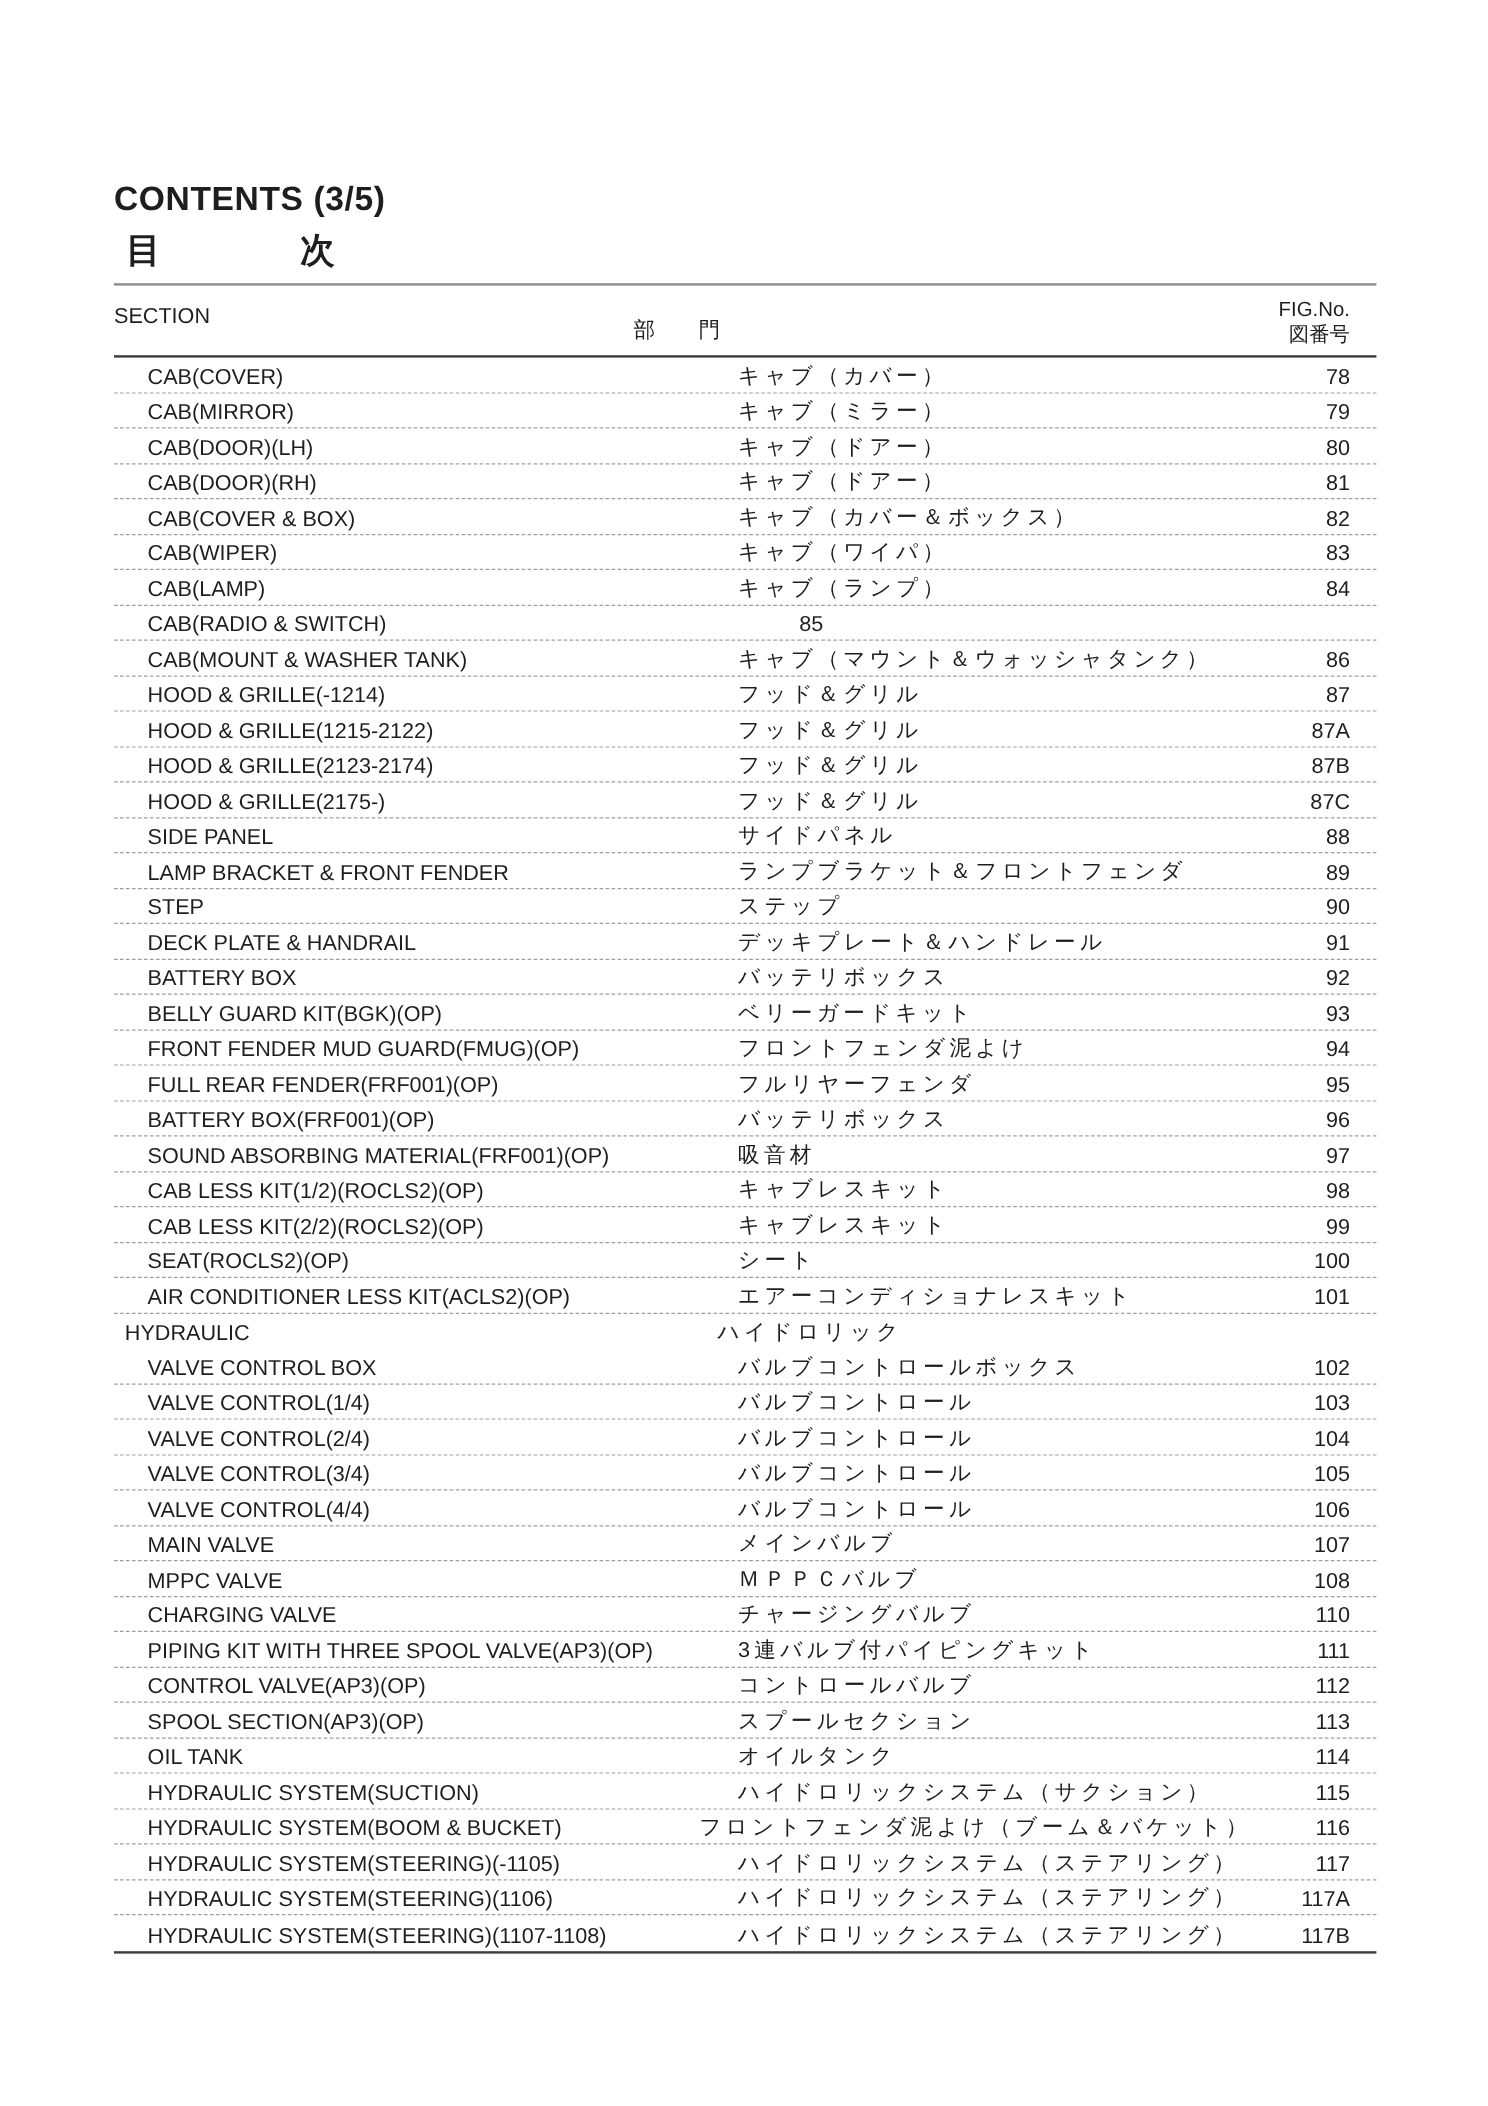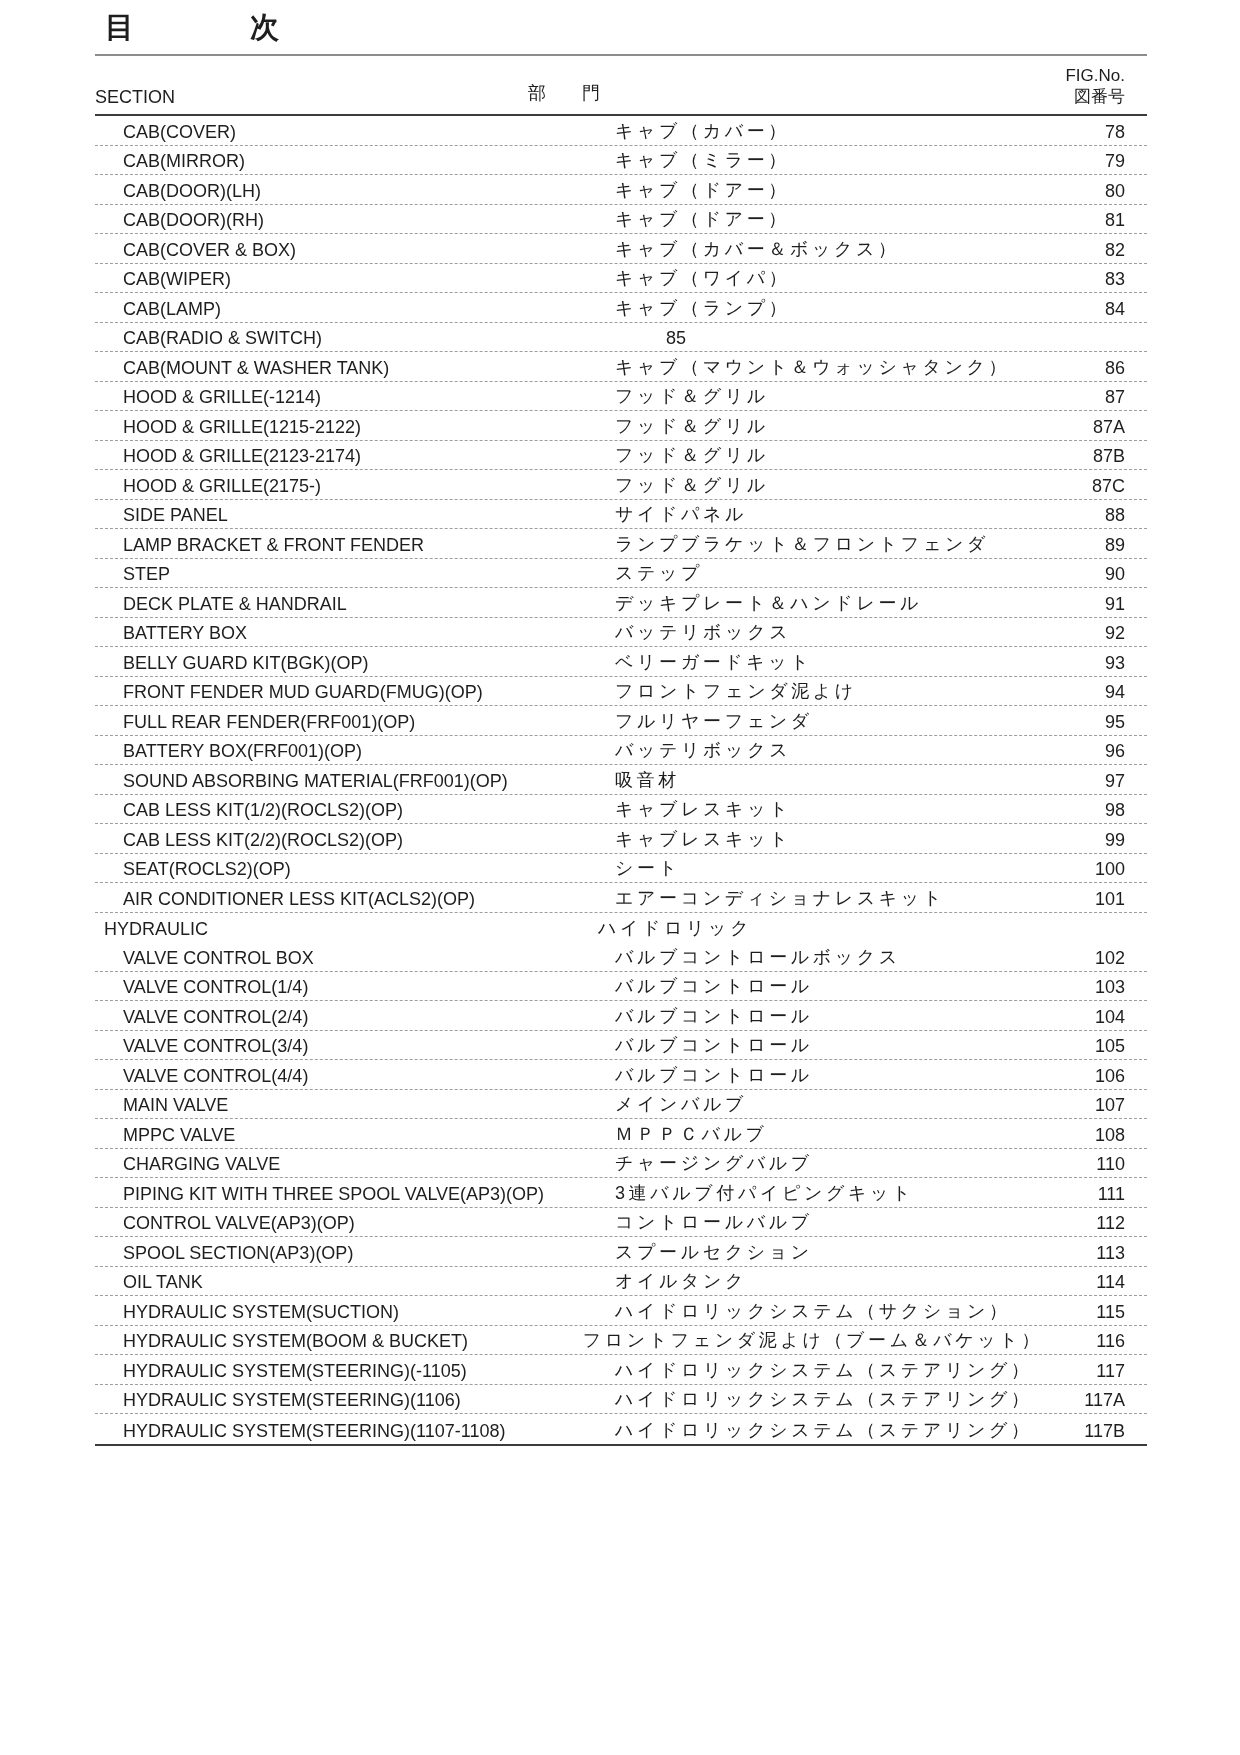--- a/index.html
+++ b/index.html
@@ -23,21 +23,21 @@
   }
   .title-ja {
     margin: 10px;
     font-size: 29px; font-weight: bold;
     line-height: 34px; white-space: pre;
   }
   .rule { height: 0; border-top: 2px solid #3c3c3c; }
   .rule-top { border-top-color: #8d8d8d; margin-top: 5px; }
   .col-header { position: relative; height: 58px; }
   .col-header .section-label {
-    position: absolute; left: 0; top: 31px;
+    position: absolute; left: 0; top: 15px;
     font-size: 18px;
   }
   .col-header .bumon-label {
     position: absolute; left: 433px; top: 13px;
     font-size: 18px; white-space: pre; margin-top: 12px;
   }
   .col-header .fig-block {
     position: absolute; right: 22px; top: 9px;
     text-align: right; font-size: 17px; line-height: 21px;
   }
@@ -63,20 +63,21 @@
   .cell-fig {
     width: 110px; box-sizing: border-box; padding-right: 22px;
     text-align: right; font-size: 18px;
   }
 </style>
 </head>
 <body>
 
 <div class="content">
 
+  <h1 class="title-en">CONTENTS (3/5)</h1>
   <h1 class="title-ja">目　　　　次</h1>
 
   <div class="rule rule-top"></div>
 
   <div class="col-header">
     <span class="section-label">SECTION</span>
     <span class="bumon-label">部　　門</span>
     <div class="fig-block">
       <div>FIG.No.</div>
       <div>図番号</div>

